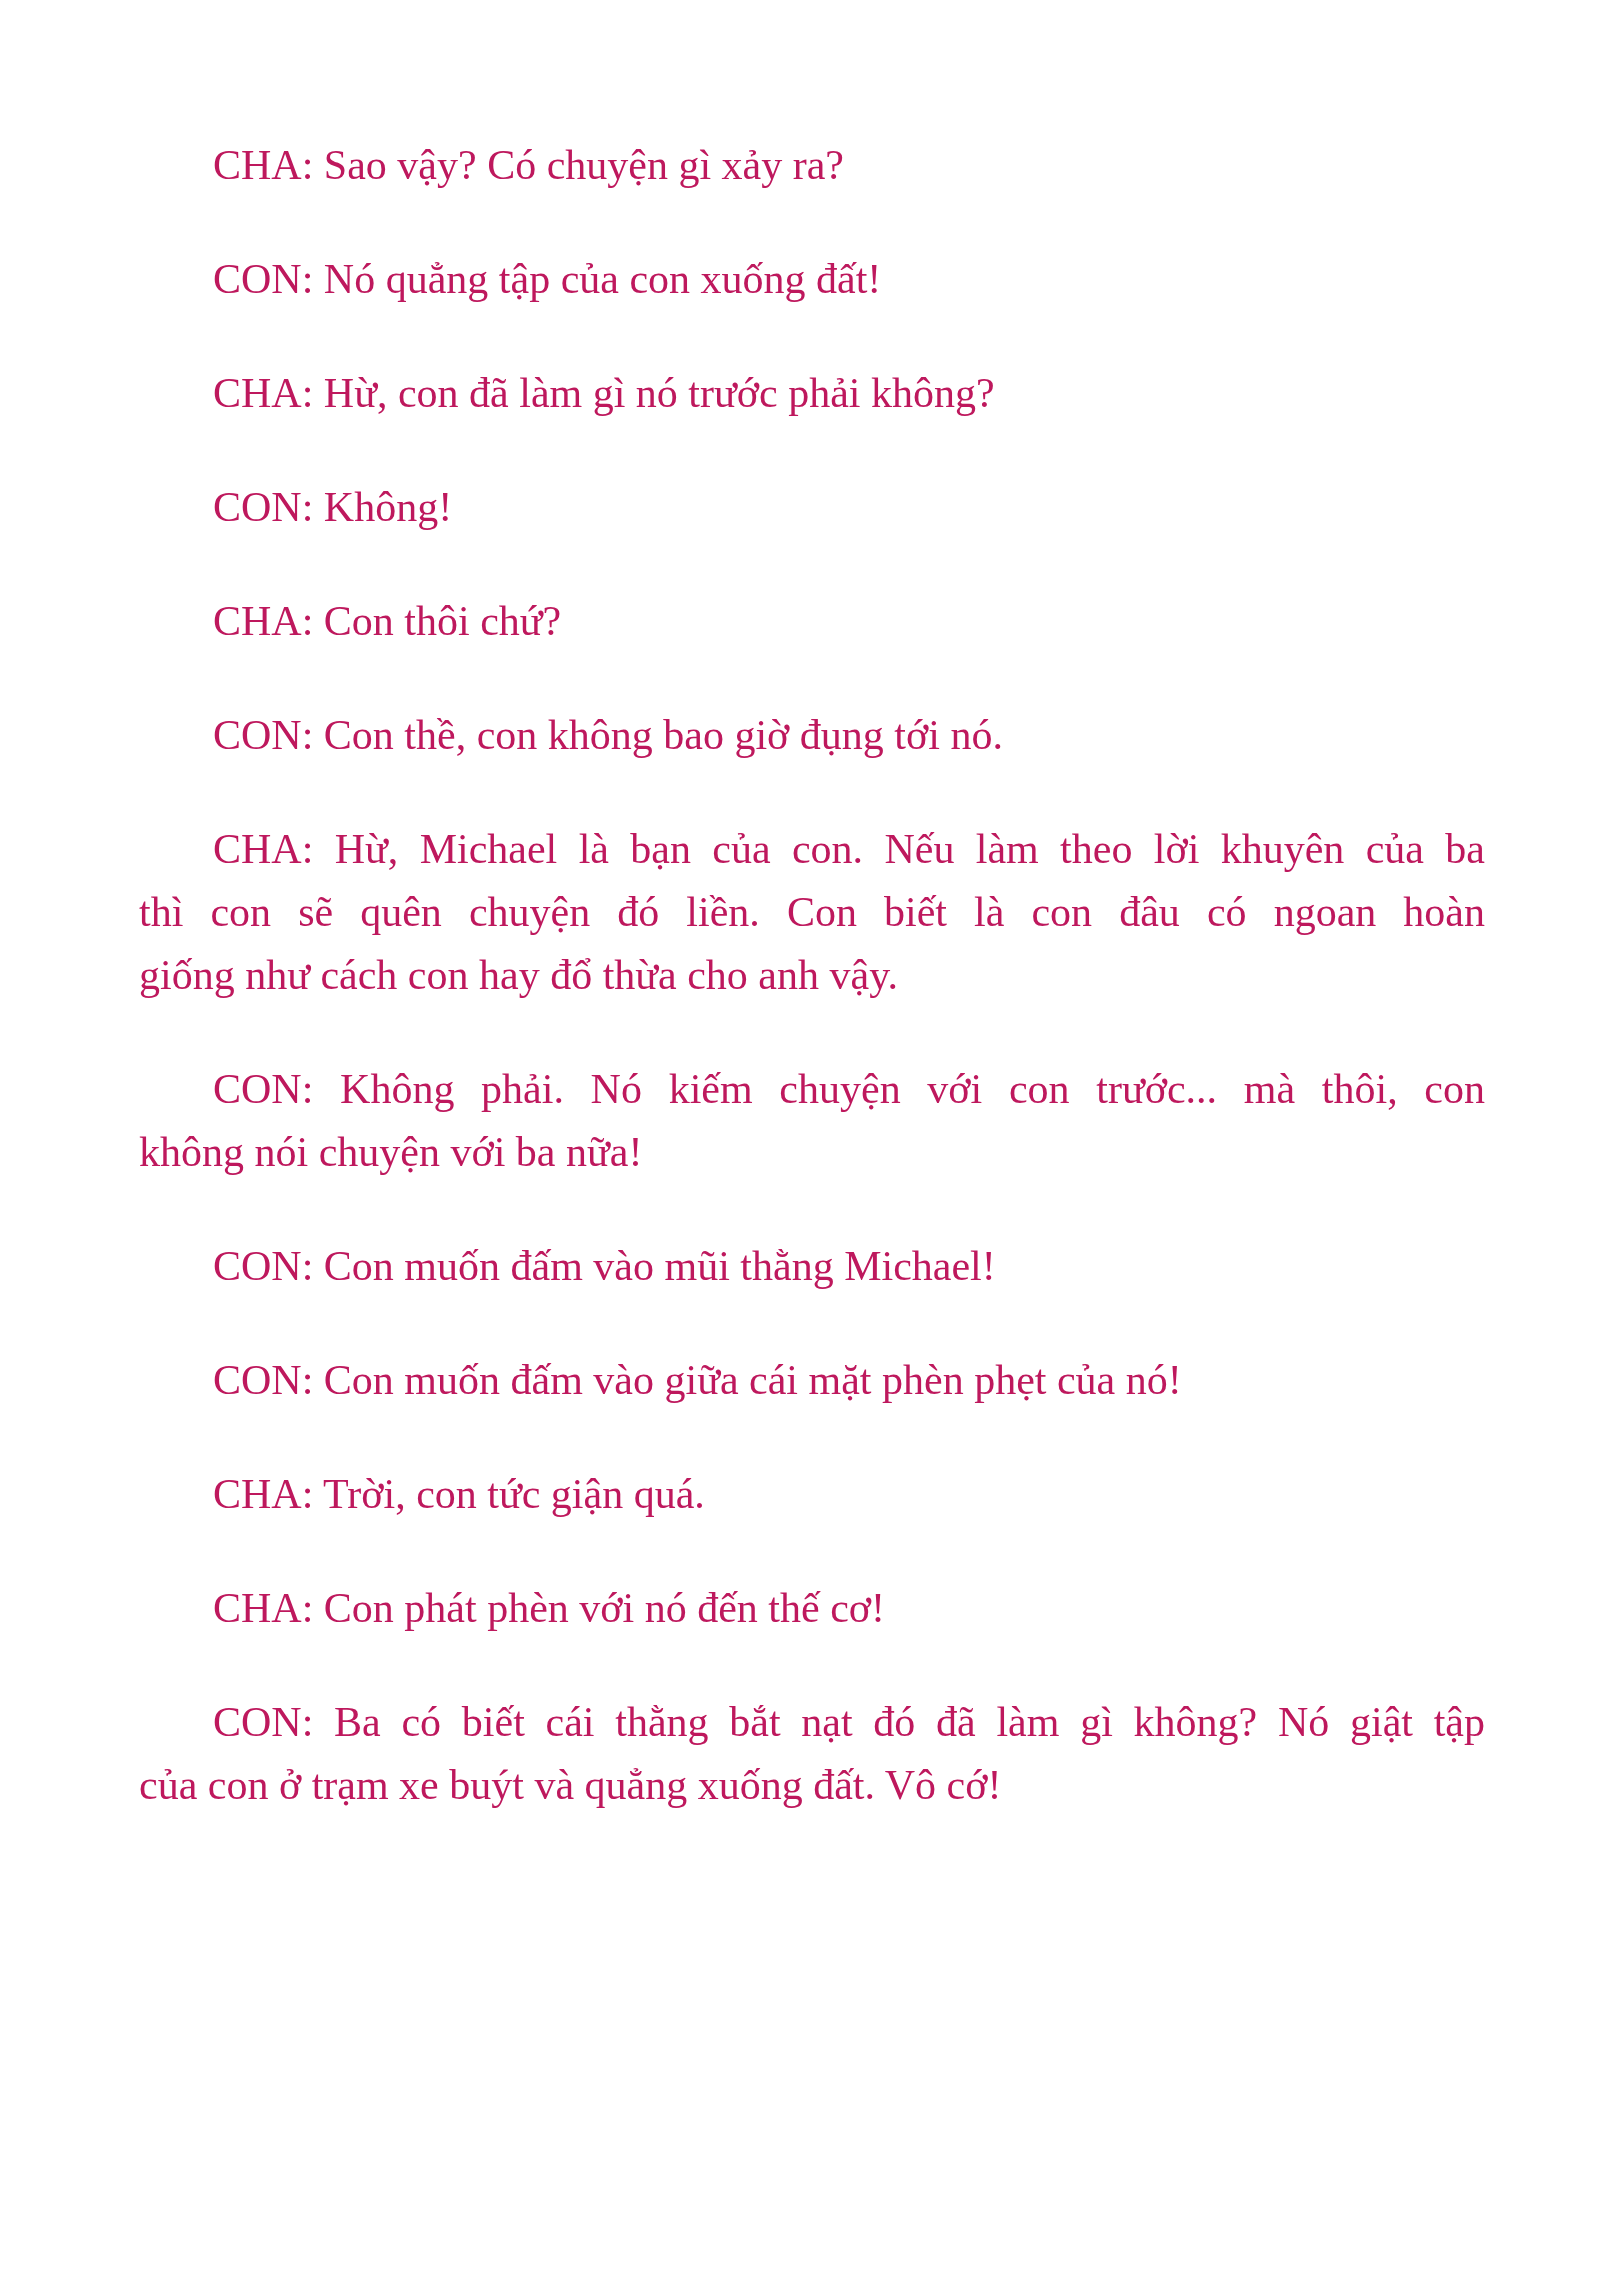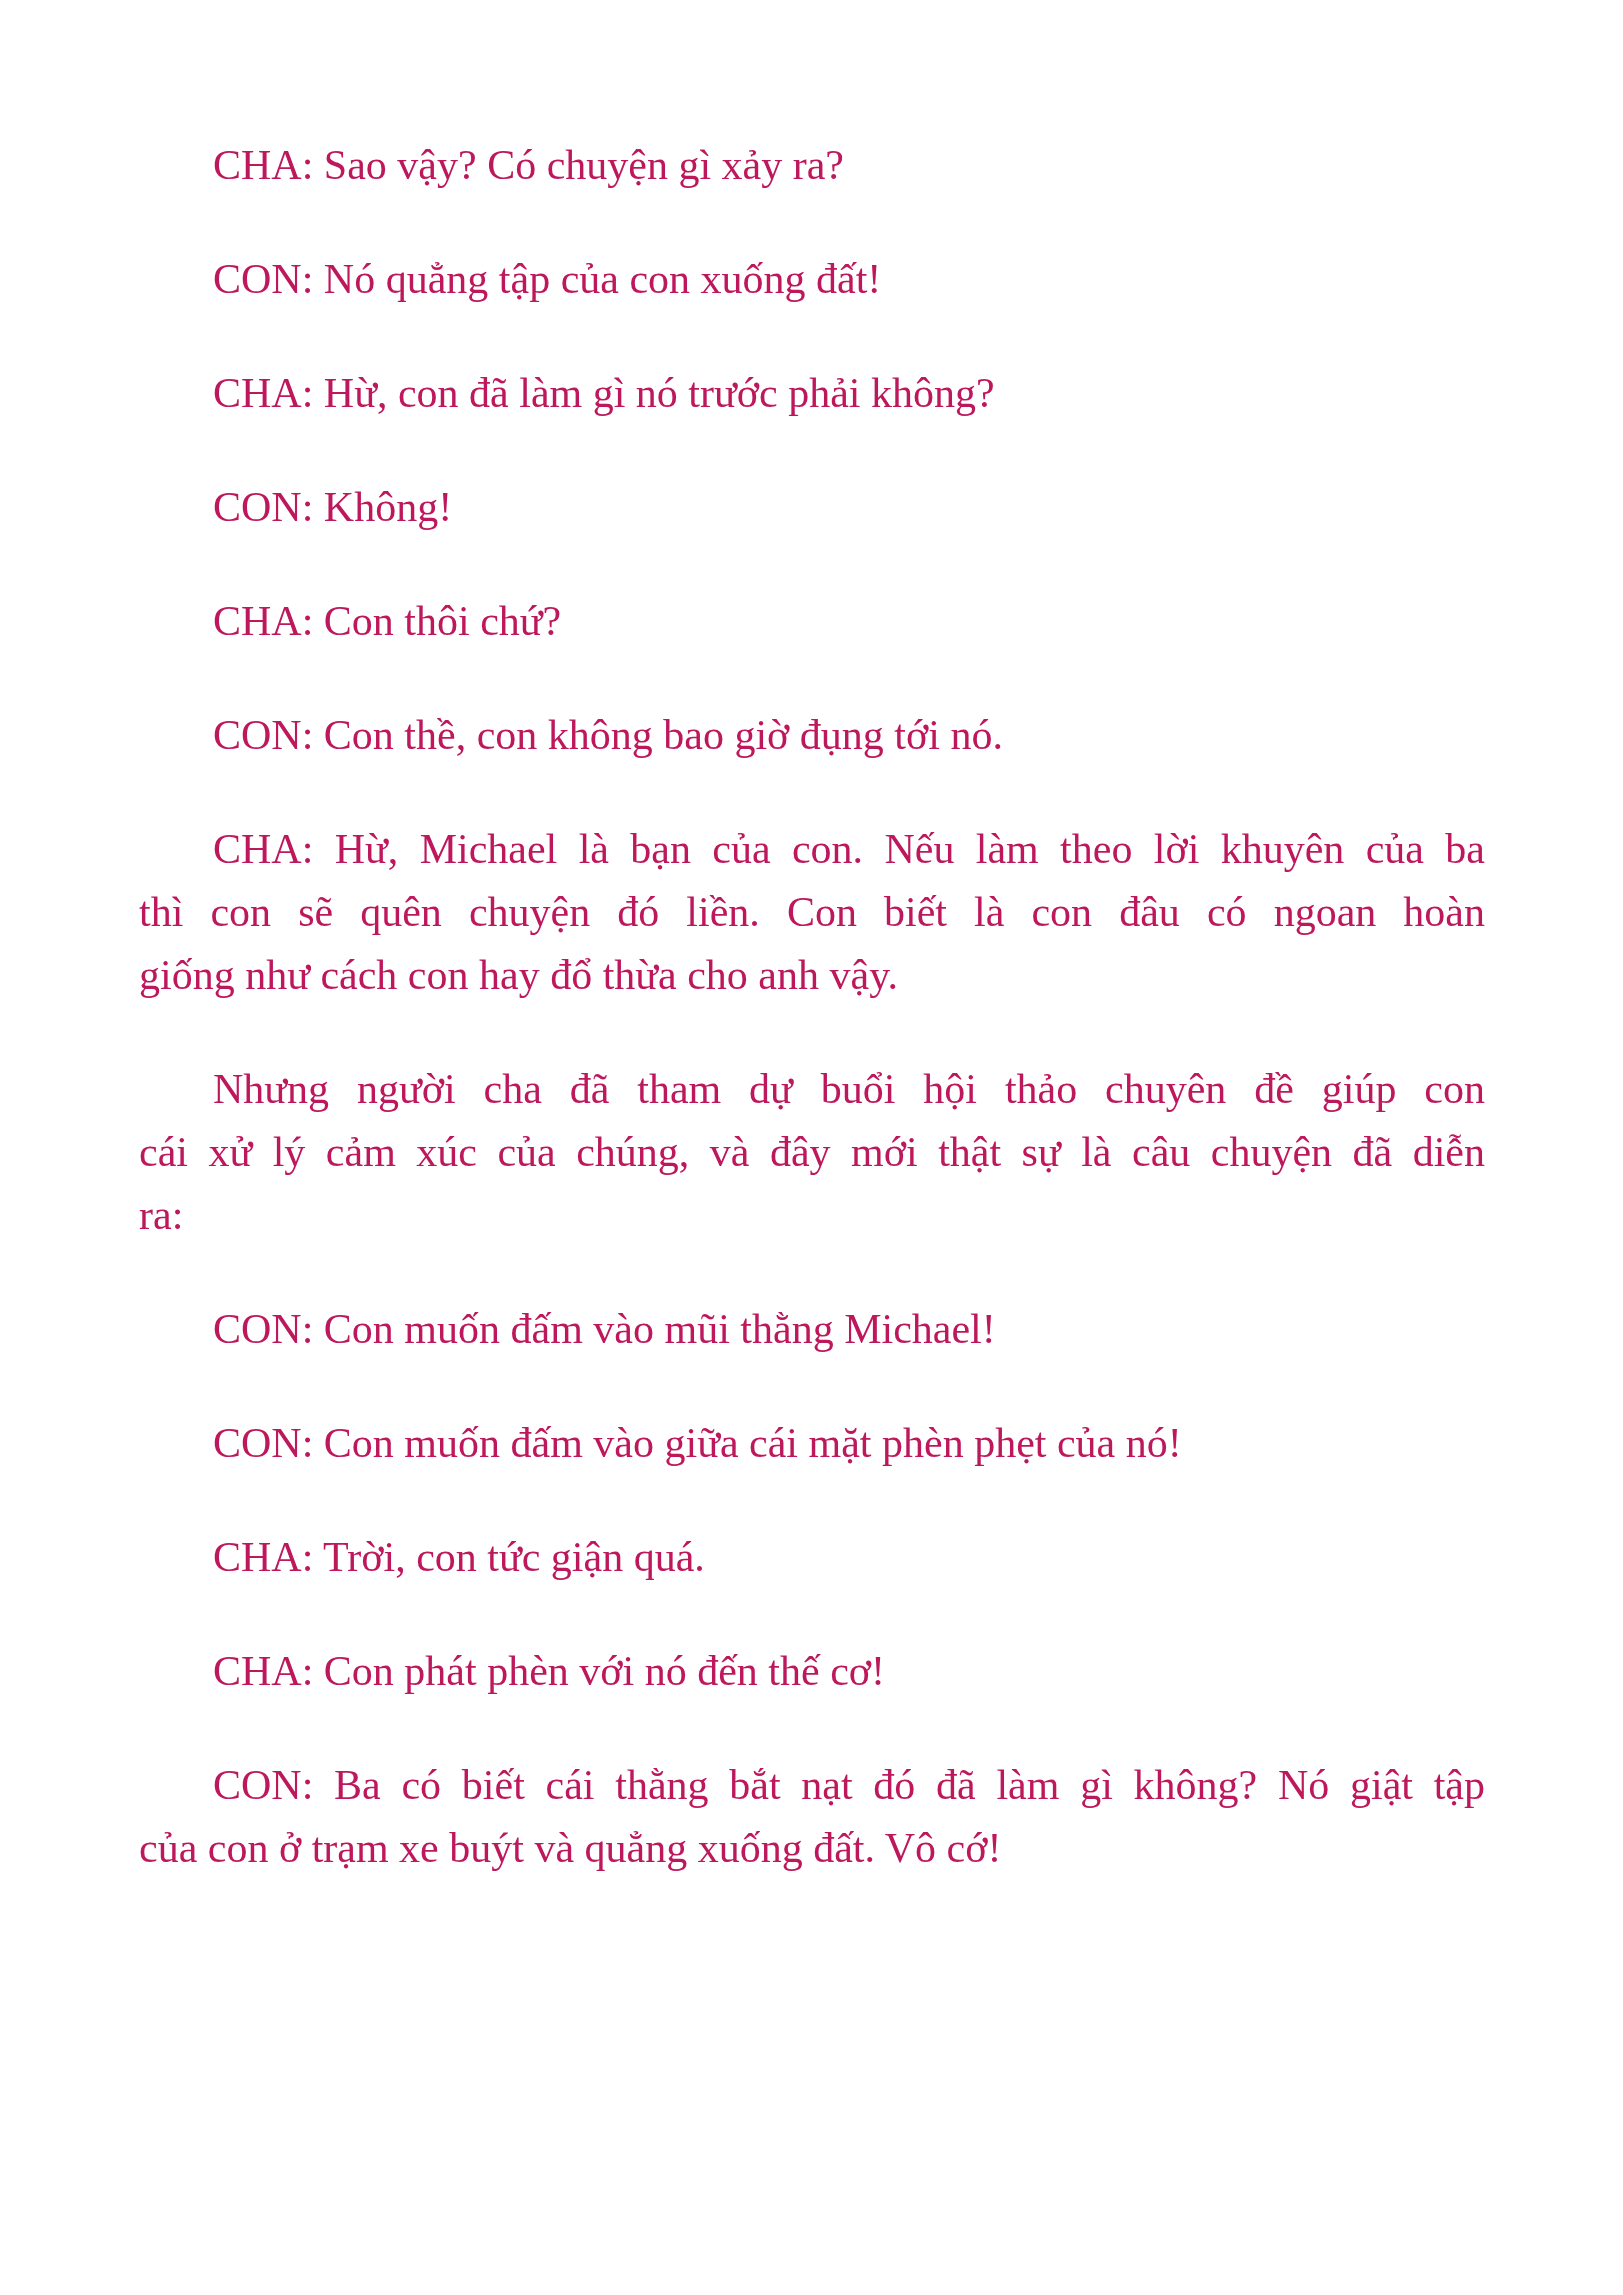--- a/index.html
+++ b/index.html
@@ -72,26 +72,25 @@
     <div class="para">
       <div class="ln first last">CON: Con thề, con không bao giờ đụng tới nó.</div>
     </div>
 
     <div class="para">
       <div class="ln first">CHA: Hừ, Michael là bạn của con. Nếu làm theo lời khuyên của ba</div>
       <div class="ln">thì con sẽ quên chuyện đó liền. Con biết là con đâu có ngoan hoàn</div>
       <div class="ln last">giống như cách con hay đổ thừa cho anh vậy.</div>
     </div>
 
+    <div class="para">
+      <div class="ln first">CON: Không phải. Nó kiếm chuyện với con trước... mà thôi, con</div>
+      <div class="ln last">không nói chuyện với ba nữa!</div>
+    </div>
 
-    <div class="para">
-      <div class="ln first">Nhưng người cha đã tham dự buổi hội thảo chuyên đề giúp con</div>
-      <div class="ln">cái xử lý cảm xúc của chúng, và đây mới thật sự là câu chuyện đã diễn</div>
-      <div class="ln last">ra:</div>
-    </div>
 
     <div class="para">
       <div class="ln first last">CON: Con muốn đấm vào mũi thằng Michael!</div>
     </div>
 
     <div class="para">
       <div class="ln first last">CON: Con muốn đấm vào giữa cái mặt phèn phẹt của nó!</div>
     </div>
 
     <div class="para">

